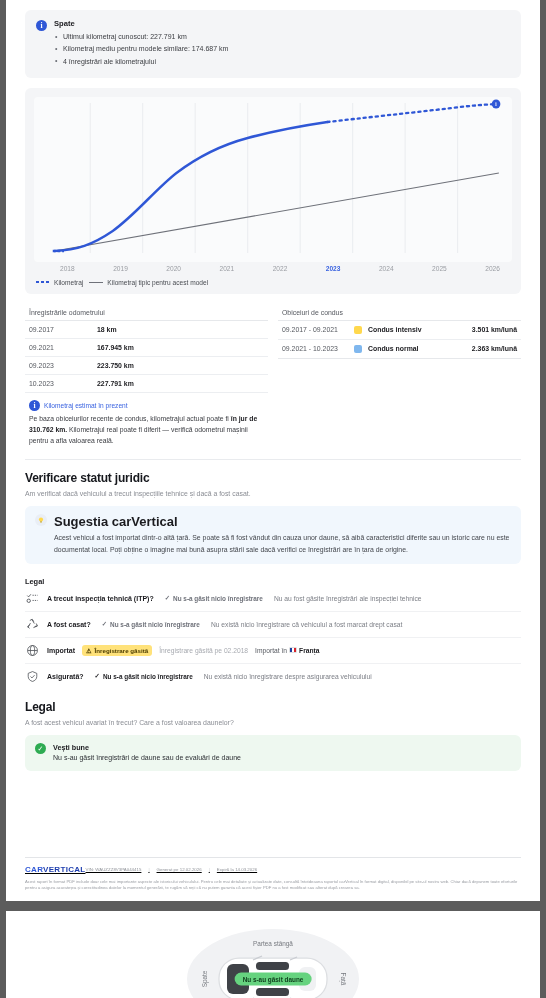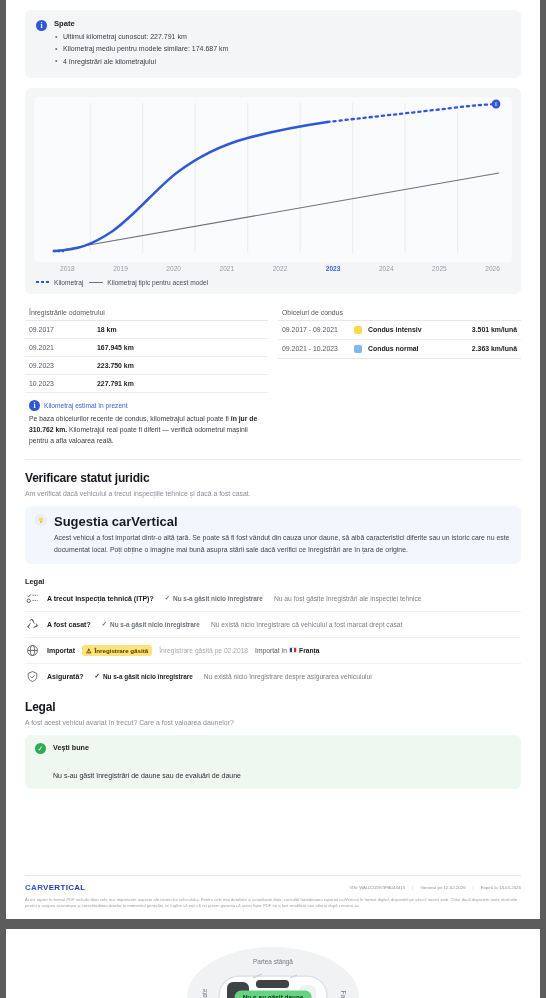--- a/index.html
+++ b/index.html
@@ -150,27 +150,27 @@
 
   
   .good-box {
     margin-top: 9px; background: #eef8f0; border-radius: 6px;
     padding: 8px 10px 10px 10px; display: flex; gap: 7px; align-items: flex-start;
   }
   .check-circle {
     width: 11px; height: 11px; border-radius: 50%; background: #2eab52;
     color: #fff; font-size: 7px; line-height: 11px; text-align: center; flex: 0 0 auto;
   }
-  .good-title { font-size: 7.2px; font-weight: bold; color: #1b1b1f; margin-bottom: 20px; }
+  .good-title { font-size: 7.2px; font-weight: bold; color: #1b1b1f; margin-bottom: 2px; }
   .good-text { font-size: 7px; color: #2c2f34; }
 
   
   .footer-wrap { margin-top: 86px; padding: 0 19px 9px 19px; }
   .footer-div { border-top: 1px solid #e3e5e8; padding-top: 7px; }
-  .footer-top { display: flex; align-items: center; justify-content: space-between; }
+  .footer-top { display: flex; align-items: center; justify-content: flex-start; text-decoration: underline; }
   .cv-logo { font-size: 8px; font-weight: bold; color: #2f57d6; letter-spacing: .3px; }
   .cv-logo .v { color: #1f3fae; }
   .footer-meta { display: flex; gap: 7px; align-items: center; }
   .footer-meta span { font-size: 4.4px; color: #8e9197; white-space: nowrap; }
   .footer-meta .sep { color: #ccced2; }
   .footer-legal { margin-top: 5px; font-size: 4.2px; color: #9a9da3; line-height: 1.55; }
 
   
   .band { height: 10px; background: #5c5c5c; }
 

